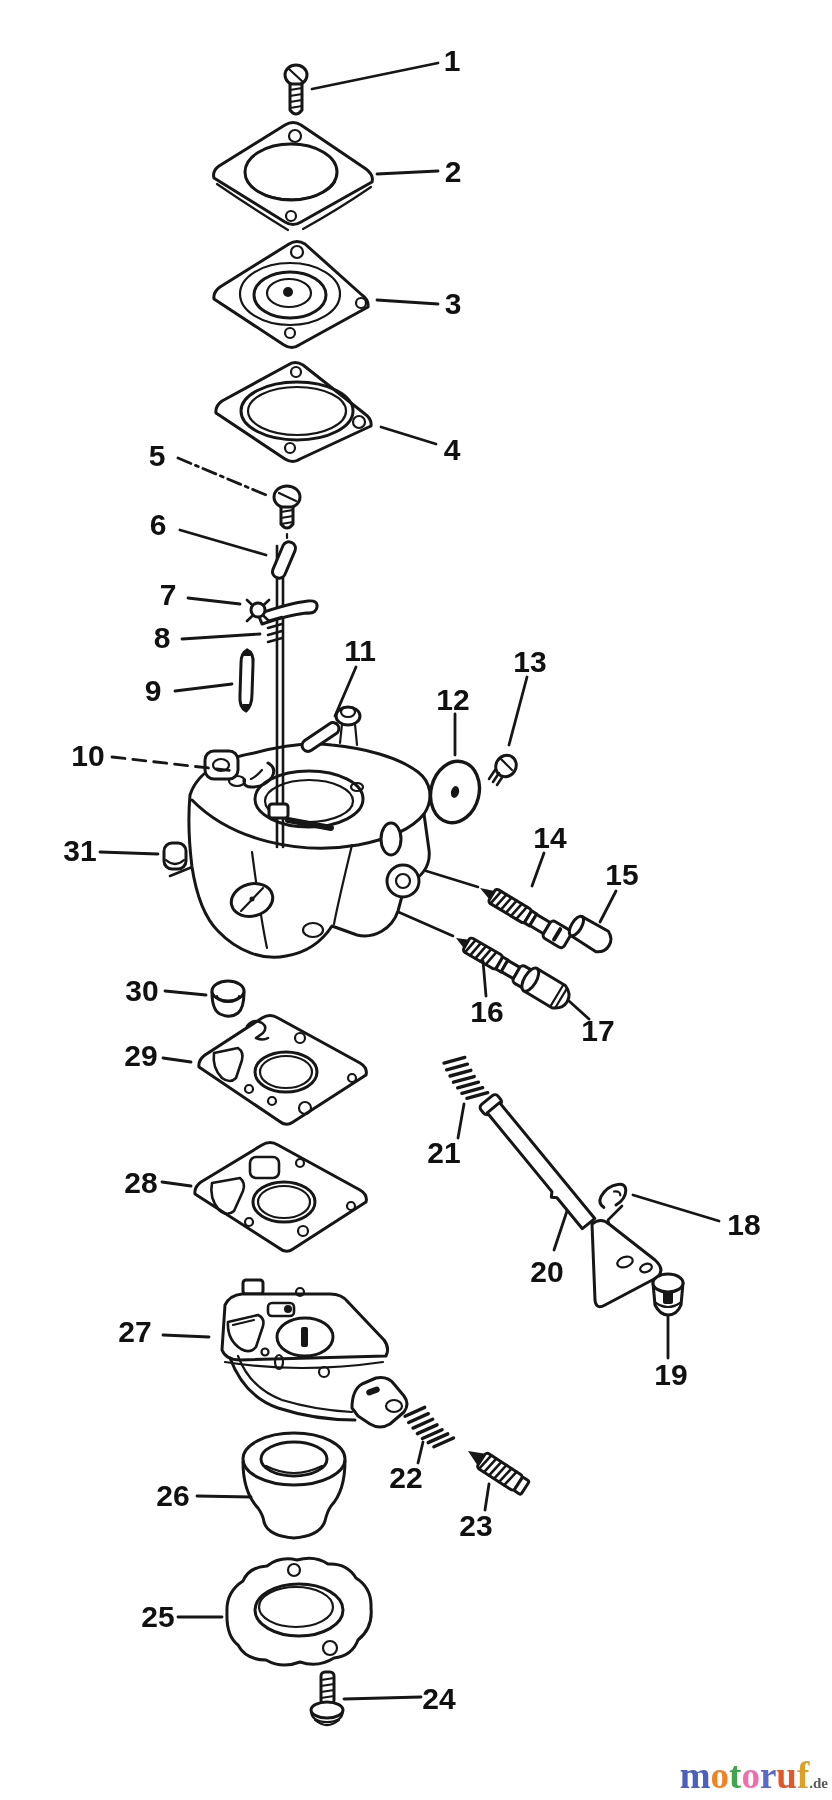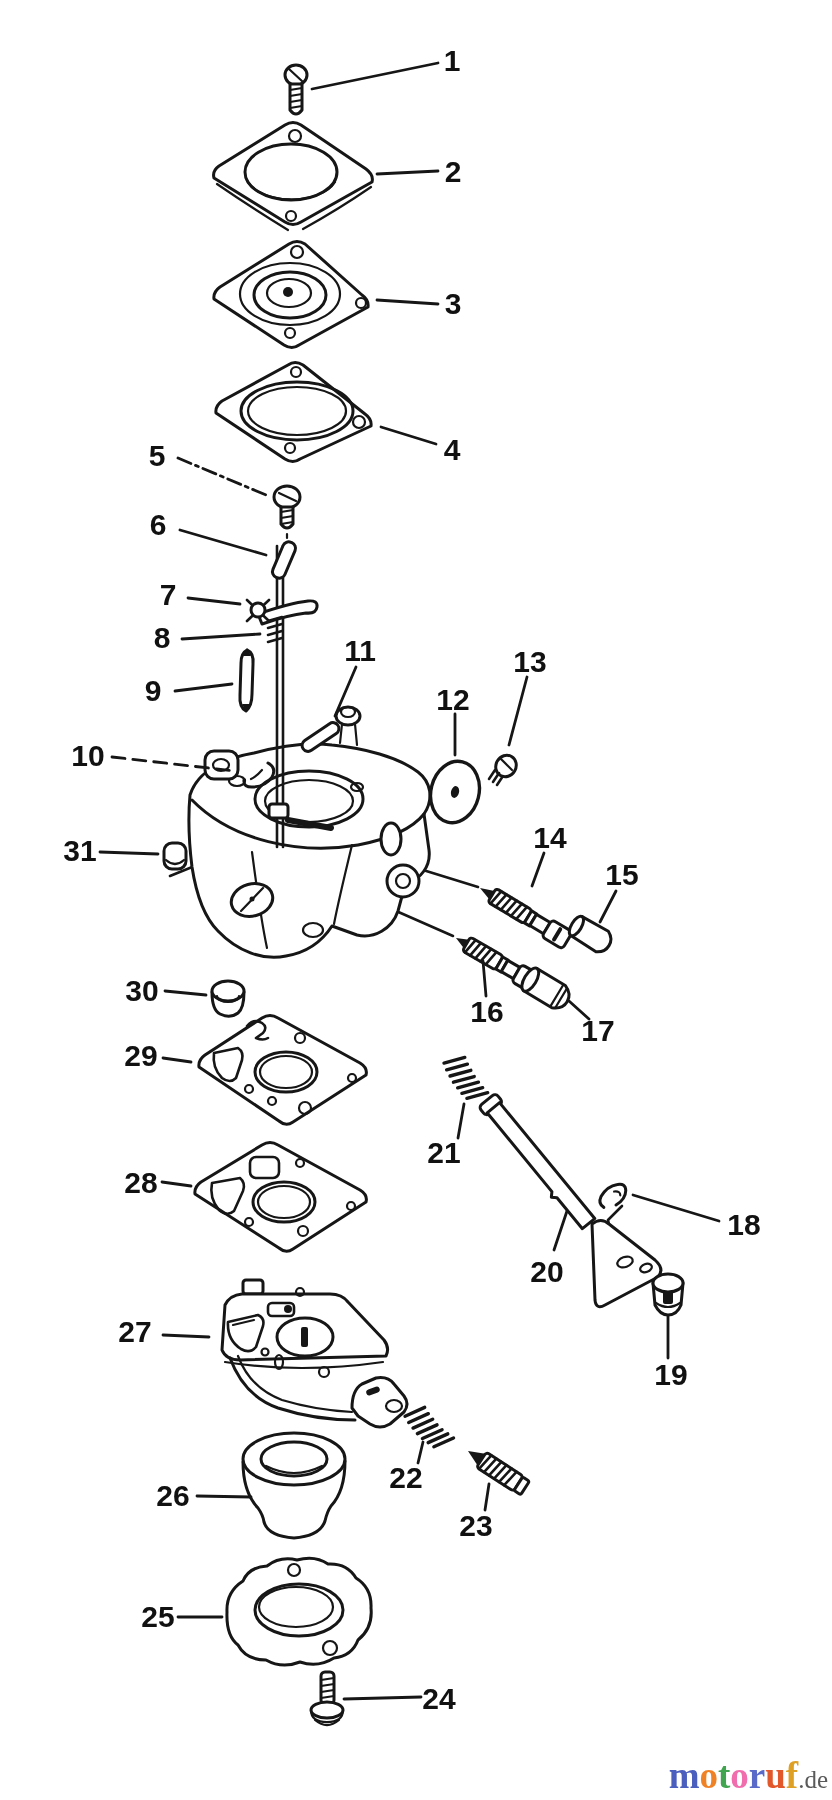--- a/index.html
+++ b/index.html
@@ -11,21 +11,21 @@
   #diagram .t2{stroke-width:2.2;}
   #diagram .t26{stroke-width:2.6;}
   #diagram .t35{stroke-width:3.4;}
   #diagram .t6{stroke-width:6;}
   #diagram .leader{stroke-width:2.8;}
   #diagram text.callout{stroke:none;fill:#111111;font:700 30px "Liberation Sans",sans-serif;
         text-anchor:middle;dominant-baseline:central;}
   .watermark{position:absolute;right:4px;bottom:6px;font-family:"Liberation Serif",serif;
              font-weight:700;font-size:37px;line-height:1;user-select:none;}
   .watermark span{display:inline;text-align:right;}
-  .watermark .suffix{font-size:25px;font-weight:400;}
+  .watermark .suffix{font-size:15px;font-weight:700;}
 </style>
 </head>
 <body>
 
 <div class="stage">
 <svg id="diagram" width="832" height="1800" viewBox="0 0 832 1800" xmlns="http://www.w3.org/2000/svg">
 
   <g>
     <line class="t26" x1="170" y1="876" x2="318" y2="816"></line>
     <line class="t26" x1="300" y1="832" x2="478" y2="887"></line>

